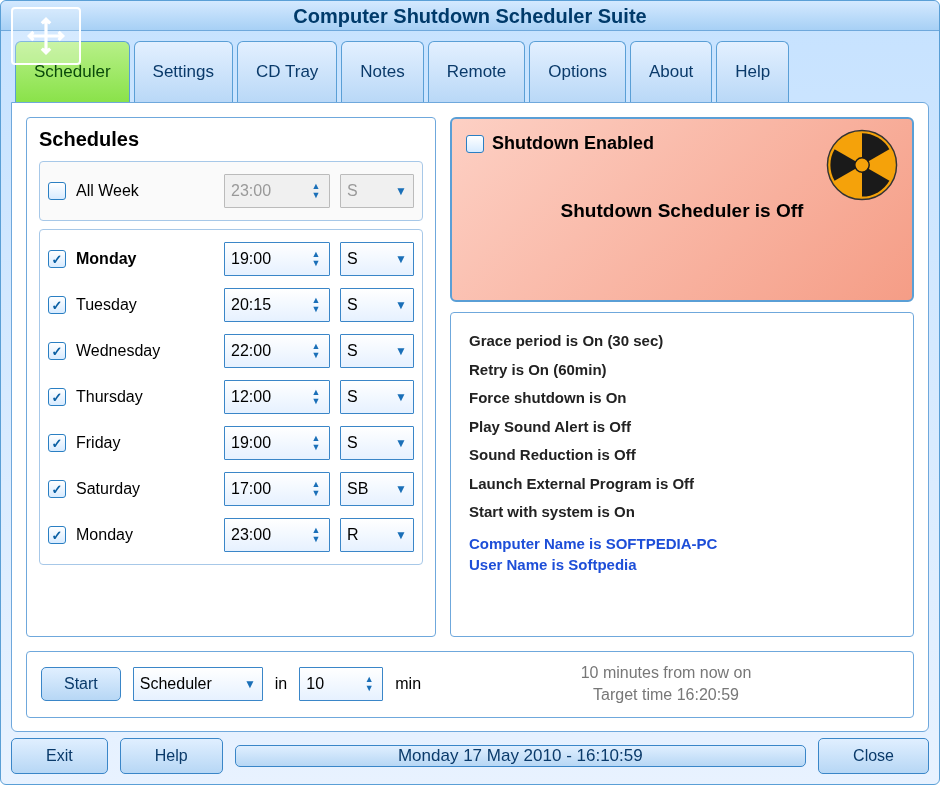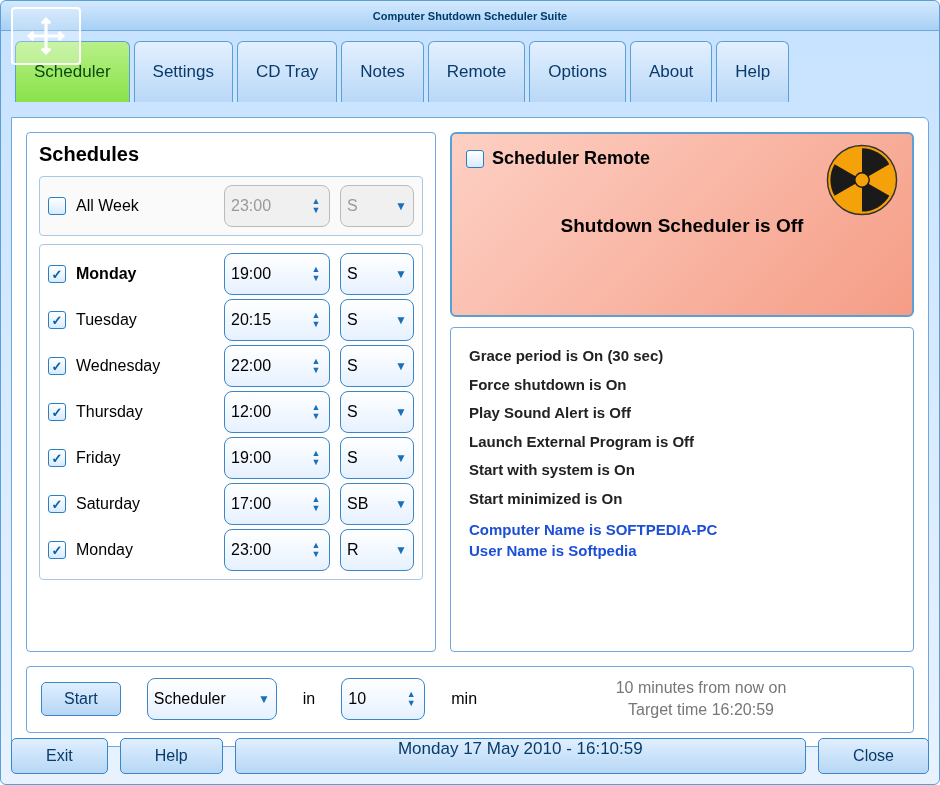--- a/index.html
+++ b/index.html
@@ -20,21 +20,21 @@
   position: relative;
 }
 .titlebar {
   height: 30px;
   background: linear-gradient(#d4e9ff, #a7d0f5);
   border-bottom: 1px solid #6fa8dc;
   border-radius: 6px 6px 0 0;
   text-align: center;
   line-height: 30px;
   font-weight: bold;
-  font-size: 11px;
+  font-size: 20px;
   color: #003a6a;
   position: relative;
 }
 .move-icon {
   position: absolute;
   top: 6px;
   left: 10px;
   width: 70px;
   height: 58px;
   background: rgba(255,255,255,0.25);
@@ -59,21 +59,21 @@
   border-radius: 6px 6px 0 0;
   font-size: 17px;
   color: #0a3a6a;
   cursor: pointer;
 }
 .tab.active {
   background: linear-gradient(#b7f088, #8ae24a);
   color: #0a4a0a;
 }
 .content {
-  margin: 15px 10px;
+  margin: 0 10px;
   background: #fff;
   border: 1px solid #6fa8dc;
   border-radius: 0 6px 6px 6px;
   padding: 14px;
   height: 630px;
 }
 .main-row {
   display: flex;
   gap: 14px;
   height: 520px;
@@ -159,23 +159,23 @@
 .chk.checked::after {
   content: "✓";
   color: #0a5fa3;
   font-size: 13px;
   font-weight: bold;
 }
 .day-label { flex: 1; font-size: 16px; }
 .day-label.bold { font-weight: bold; }
 .spinner, .combo {
   border: 1px solid #3a86c8;
-  border-radius: 8px;
+  border-radius: 1px;
   background: linear-gradient(#fff, #e6f1ff);
-  height: 42px;
+  height: 34px;
   display: inline-flex;
   align-items: center;
 }
 .spinner {
   width: 106px;
   padding: 0 6px;
   justify-content: space-between;
 }
 .spinner.disabled, .combo.disabled {
   background: #f0f0f0;
@@ -203,21 +203,21 @@
 }
 .combo .cv { font-size: 16px; }
 .combo .dd { color: #1a6fb8; font-size: 12px; }
 .footer-row {
   margin-top: 14px;
   border: 1px solid #6fa8dc;
   border-radius: 4px;
   padding: 10px 14px;
   display: flex;
   align-items: center;
-  gap: 26px;
+  gap: 12px;
   background: #fff;
 }
 .btn {
   background: linear-gradient(#e0efff, #b7d7f5);
   border: 1px solid #3a86c8;
   border-radius: 5px;
   padding: 7px 22px;
   font-size: 16px;
   color: #0a3a6a;
   cursor: pointer;
@@ -231,20 +231,21 @@
   font-size: 16px;
   line-height: 1.4;
 }
 .bottombar {
   position: absolute;
   bottom: 10px;
   left: 10px;
   right: 10px;
   display: flex;
   gap: 12px;
+  align-items: center;
 }
 .bottombar .btn { padding: 8px 34px; }
 .bottombar .datetime {
   flex: 1;
   background: linear-gradient(#e0efff, #b7d7f5);
   border: 1px solid #3a86c8;
   border-radius: 5px;
   text-align: center;
   font-size: 17px;
   color: #0a3a6a;
@@ -408,42 +409,43 @@
                 <span class="dd">▼</span>
               </span>
             </div>
           </div>
       </div>
 
       <div class="right-col">
         <div class="status-panel">
           <div class="status-title-row">
             <span class="chk"></span>
-            <span class="status-title">Scheduler Remote</span>
+            <span class="status-title">Shutdown Enabled</span>
           </div>
           <div class="status-msg">Shutdown Scheduler is Off</div>
           <svg class="hazard" viewBox="0 0 100 100">
             <circle cx="50" cy="50" r="48" fill="#f5a20a" stroke="#333" stroke-width="2"></circle>
             <g fill="#1a1a1a">
               <path d="M50 50 L50 6 A44 44 0 0 1 88 28 Z" transform="rotate(0 50 50)"></path>
               <path d="M50 50 L50 6 A44 44 0 0 1 88 28 Z" transform="rotate(120 50 50)"></path>
               <path d="M50 50 L50 6 A44 44 0 0 1 88 28 Z" transform="rotate(240 50 50)"></path>
             </g>
             <circle cx="50" cy="50" r="10" fill="#f5a20a" stroke="#1a1a1a" stroke-width="2"></circle>
           </svg>
         </div>
 
         <div class="panel info-panel">
           <div id="info-lines">
               <div>Grace period is On (30 sec)</div>
+              <div>Retry is On (60min)</div>
               <div>Force shutdown is On</div>
               <div>Play Sound Alert is Off</div>
+              <div>Sound Reduction is Off</div>
               <div>Launch External Program is Off</div>
               <div>Start with system is On</div>
-              <div>Start minimized is On</div>
             </div>
           <div class="sys">
             <div>Computer Name is SOFTPEDIA-PC</div>
             <div>User Name is Softpedia</div>
           </div>
         </div>
       </div>
     </div>
 
     <div class="footer-row">

